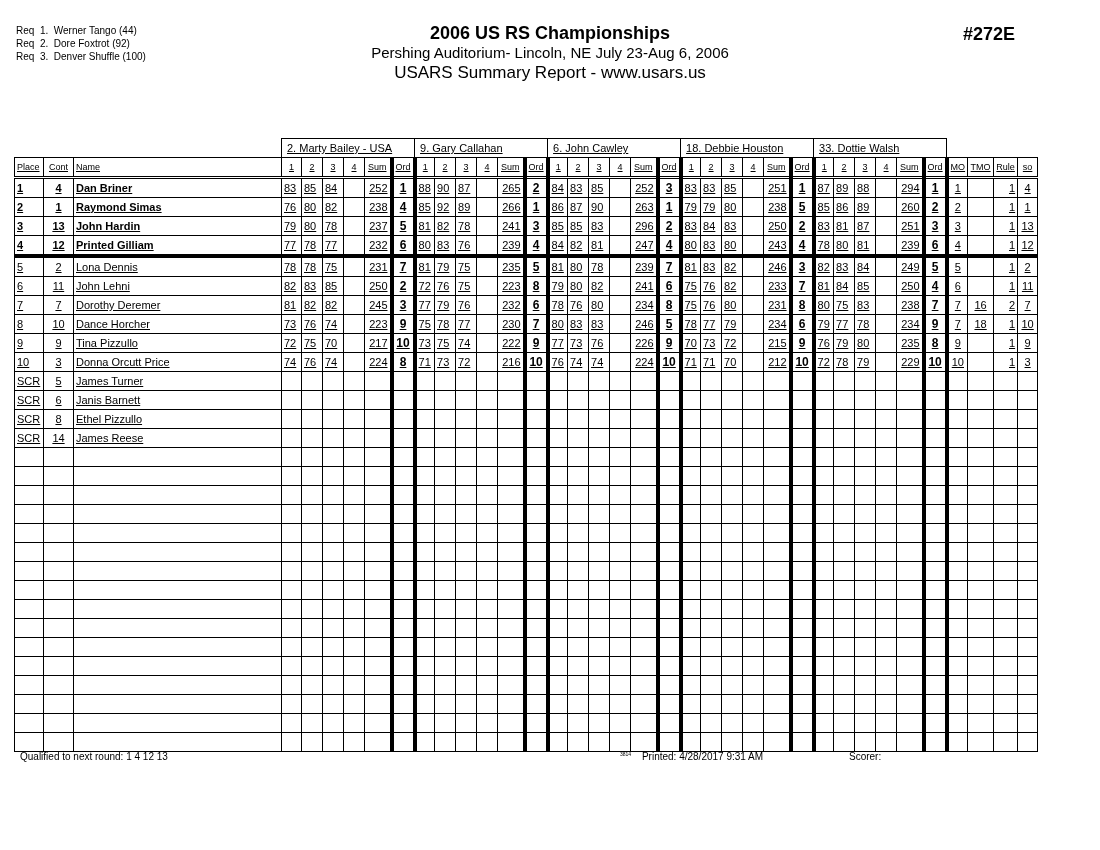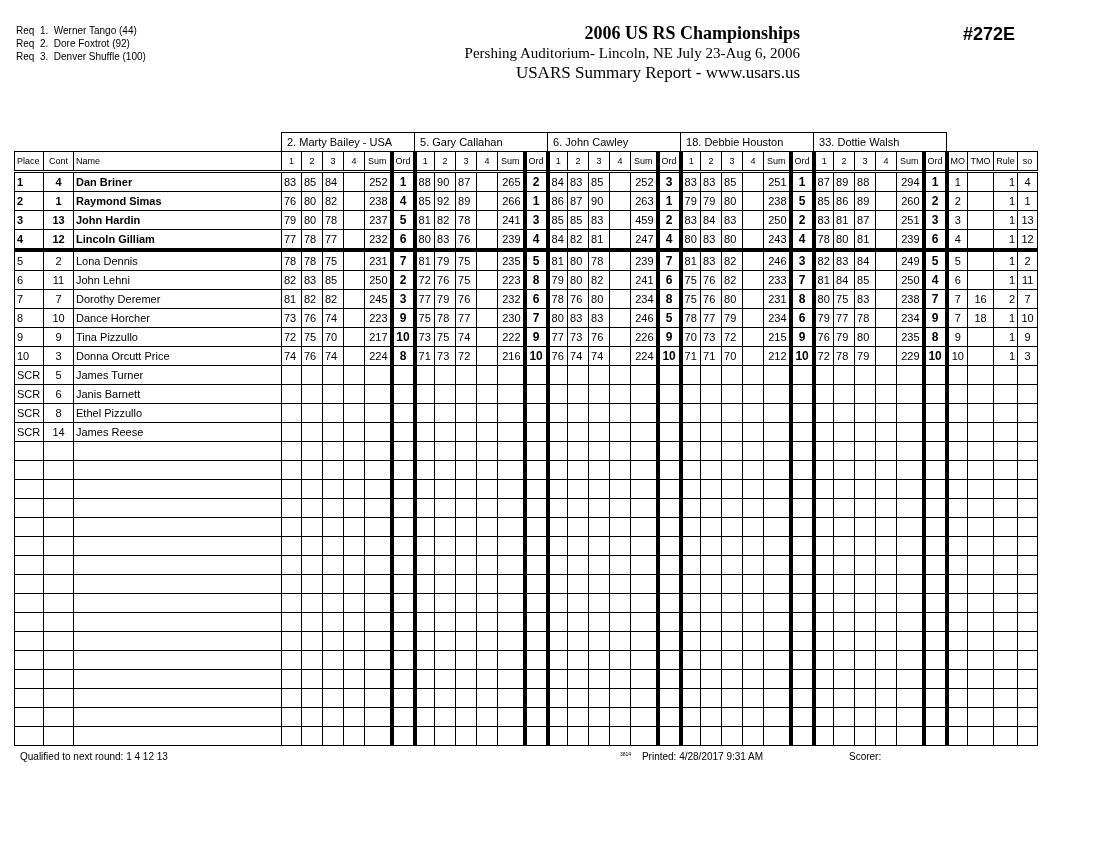--- a/index.html
+++ b/index.html
@@ -1,26 +1,26 @@
 <!DOCTYPE html>
 <html><head>
 <meta charset="utf-8">
 <style>
   html, body { margin: 0; padding: 0; background: #ffffff; }
   body { width: 1100px; height: 850px; position: relative; overflow: hidden; font-family: "Liberation Sans", sans-serif; color: #000; }
   .req { position: absolute; left: 16px; top: 24px; font-size: 10px; line-height: 13px; }
   .req div { white-space: pre; }
-  .title-block { position: absolute; left: 300px; width: 500px; top: 22px; text-align: right; font-family: Liberation Serif, serif; }
+  .title-block { position: absolute; left: 300px; width: 500px; top: 22px; text-align: center; }
   .t1 { font-size: 18px; font-weight: bold; line-height: 22px; }
   .t2 { font-size: 15px; line-height: 18px; }
   .t3 { font-size: 18px; font-weight: bold; line-height: 24px; }
   .t4 { font-size: 17px; line-height: 22px; }
   .event-no { position: absolute; left: 963px; top: 24px; font-size: 18px; font-weight: bold; }
 
-  table.grid { position: absolute; left: 14px; top: 132px; border-collapse: collapse; table-layout: fixed; font-size: 11px; }
+  table.grid { position: absolute; left: 14px; top: 138px; border-collapse: collapse; table-layout: fixed; font-size: 11px; text-decoration: underline; }
   table.grid td { border: 1px solid #000; height: 18px; padding: 0 2px; white-space: nowrap; overflow: hidden; line-height: 18px; }
   table.grid td.j { height: 17px; padding-left: 5px; font-size: 11px; border-top: 1px solid #000; }
   table.grid tr.hdr td { font-size: 9px; height: 18px; }
   table.grid td.blank { border: none; }
   table.grid tr.hdr td { border-bottom: 3px double #000; }
   .c { text-align: center; }
   .r { text-align: right; }
   .ord { font-weight: bold; text-align: center; font-size: 12px; border-left: 4px solid #000 !important; border-right: 4px solid #000 !important; }
   tr.hdr td.ordh { border-left: 4px solid #000; border-right: 4px solid #000; margin-left: 8px; }
   tr.qual-last td { border-bottom: 4px solid #000; }
@@ -84,21 +84,21 @@
       <col style="width: 17px;">
       <col style="width: 21px;">
       <col style="width: 26px;">
       <col style="width: 24px;">
       <col style="width: 20px;">
     </colgroup>
   <tbody id="tbody">
       <tr>
         <td class="blank" colspan="3"></td>
         <td class="j" colspan="6">2.  Marty Bailey - USA</td>
-        <td class="j" colspan="6">5.  Gary Callahan</td>
+        <td class="j" colspan="6">9.  Gary Callahan</td>
         <td class="j" colspan="6">6.  John  Cawley</td>
         <td class="j" colspan="6">18.  Debbie  Houston</td>
         <td class="j" colspan="6">33.  Dottie Walsh</td>
         <td class="blank" colspan="4"></td>
       </tr>
       <tr class="hdr">
         <td class="">Place</td>
         <td class="c">Cont</td>
         <td class="">Name</td>
         <td class="c">1</td>
@@ -227,21 +227,21 @@
         <td class="">81</td>
         <td class="">82</td>
         <td class="">78</td>
         <td class=""></td>
         <td class="r">241</td>
         <td class="ord">3</td>
         <td class="">85</td>
         <td class="">85</td>
         <td class="">83</td>
         <td class=""></td>
-        <td class="r">459</td>
+        <td class="r">296</td>
         <td class="ord">2</td>
         <td class="">83</td>
         <td class="">84</td>
         <td class="">83</td>
         <td class=""></td>
         <td class="r">250</td>
         <td class="ord">2</td>
         <td class="">83</td>
         <td class="">81</td>
         <td class="">87</td>
@@ -249,21 +249,21 @@
         <td class="r">251</td>
         <td class="ord">3</td>
         <td class="c">3</td>
         <td class="c"></td>
         <td class="r">1</td>
         <td class="c">13</td>
       </tr>
       <tr class="bold qual-last">
         <td class="pl">4</td>
         <td class="c ct">12</td>
-        <td class="nm">Lincoln Gilliam</td>
+        <td class="nm">Printed Gilliam</td>
         <td class="">77</td>
         <td class="">78</td>
         <td class="">77</td>
         <td class=""></td>
         <td class="r">232</td>
         <td class="ord">6</td>
         <td class="">80</td>
         <td class="">83</td>
         <td class="">76</td>
         <td class=""></td>

